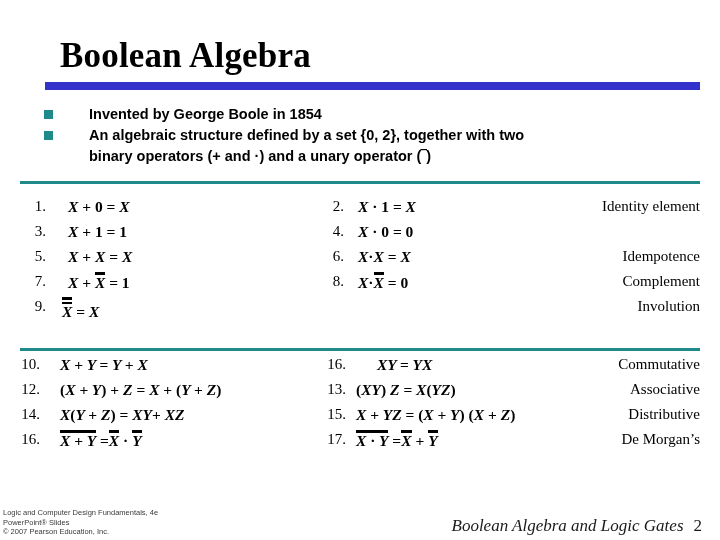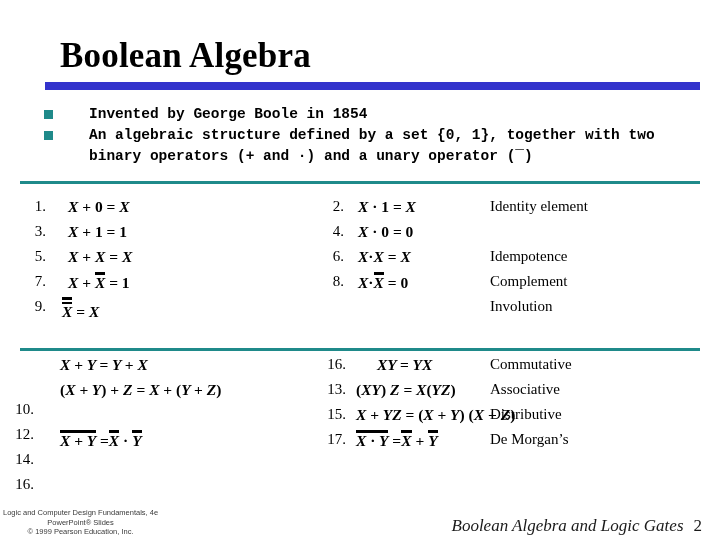--- a/index.html
+++ b/index.html
@@ -59,21 +59,21 @@
   .bullet-marker {
     width: 9px;
     height: 9px;
     background: #1f8a8a;
     flex: 0 0 9px;
     margin-top: 6px;
     margin-right: 0;
   }
   .bullet-text {
     margin-left: 36px;
-    font-family: Liberation Mono, monospace;
+    font-family: Liberation Sans, sans-serif;
     font-weight: bold;
     font-size: 14.5px;
     line-height: 20px;
     color: #000000;
   }
 
   
   .rule-teal {
     position: absolute;
     height: 3px;
@@ -92,20 +92,21 @@
   }
   .eq-row {
     position: relative;
     height: 25px;
   }
   .cell {
     position: absolute;
     font-family: "Liberation Serif", serif;
     color: #000000;
     white-space: nowrap;
+    text-align: right;
   }
   .num {
     font-size: 15px;
     font-weight: normal;
     text-align: right;
     width: 34px;
   }
   .eq {
     font-size: 15.5px;
     font-weight: bold;
@@ -120,21 +121,21 @@
     font-style: normal;
   }
 
   
   .c-num-l { left: 12px; }
   .c-eq-l  { left: 68px; }
   .c-num-r { left: 310px; }
   .c-eq-r  { left: 358px; }
 
   
-  .d-num-l { left: 0; margin-top: 45px; }
+  .d-num-l { left: 6px; }
   .d-eq-l  { left: 60px; }
   .d-num-r { left: 312px; }
   .d-eq-r  { left: 356px; }
 
   
   .ovl {
     position: relative;
     display: inline-block;
     padding-top: 1px;
   }
@@ -171,21 +172,20 @@
   
   .footer-left {
     position: absolute;
     left: 3px;
     top: 508px;
     font-family: "Liberation Sans", sans-serif;
     font-size: 7.5px;
     line-height: 9.5px;
     color: #3a3a3a;
     white-space: nowrap;
-    text-align: center;
   }
   .footer-right {
     position: absolute;
     right: 18px;
     top: 516px;
     font-family: "Liberation Serif", serif;
     font-style: italic;
     font-size: 17px;
     color: #1a1a1a;
     white-space: nowrap;
@@ -203,21 +203,21 @@
   <div class="title">Boolean Algebra</div>
   <div class="title-rule"></div>
 
   <div class="bullets">
     <div class="bullet-row">
       <span class="bullet-marker"></span>
       <span class="bullet-text">Invented by George Boole in 1854</span>
     </div>
     <div class="bullet-row">
       <span class="bullet-marker"></span>
-      <span class="bullet-text">An algebraic structure defined by a set {0, 1}, together with two</span>
+      <span class="bullet-text">An algebraic structure defined by a set {0, 2}, together with two</span>
     </div>
     <div class="bullet-row">
       <span class="bullet-marker" style="background:transparent"></span>
       <span class="bullet-text">binary operators (+ and ·) and a unary operator (‾)</span>
     </div>
   </div>
 
   <div class="rule-teal rule-top"></div>
 
   <div class="eq-table" style="top:198px">
@@ -277,38 +277,39 @@
     <div class="eq-row">
       <span class="cell num d-num-l">12.</span>
       <span class="cell eq d-eq-l"><span class="op">(</span>X <span class="op">+</span> Y<span class="op">) +</span> Z <span class="op">=</span> X <span class="op">+ (</span>Y <span class="op">+</span> Z<span class="op">)</span></span>
       <span class="cell num d-num-r">13.</span>
       <span class="cell lbl">Associative</span>
       <span class="cell eq d-eq-r"><span class="op">(</span>XY<span class="op">)</span> Z <span class="op">=</span> X<span class="op">(</span>YZ<span class="op">)</span></span>
     </div>
 
     <div class="eq-row">
       <span class="cell num d-num-l">14.</span>
+      <span class="cell eq d-eq-l">X<span class="op">(</span>Y <span class="op">+</span> Z<span class="op">)</span> <span class="op">=</span> XY<span class="op">+</span> XZ</span>
       <span class="cell num d-num-r">15.</span>
       <span class="cell eq d-eq-r">X <span class="op">+</span> YZ <span class="op">=</span> <span class="op">(</span>X <span class="op">+</span> Y<span class="op">)</span> <span class="op">(</span>X <span class="op">+</span> Z<span class="op">)</span></span>
       <span class="cell lbl">Distributive</span>
     </div>
 
     <div class="eq-row">
       <span class="cell num d-num-l">16.</span>
       <span class="cell eq d-eq-l"><span class="ovl">X <span class="op">+</span> Y</span> <span class="op">=</span><span class="ovl">X</span> <span class="op">·</span> <span class="ovl">Y</span></span>
       <span class="cell num d-num-r">17.</span>
       <span class="cell eq d-eq-r"><span class="ovl">X <span class="op">·</span> Y</span> <span class="op">=</span><span class="ovl">X</span> <span class="op">+</span> <span class="ovl">Y</span></span>
       <span class="cell lbl">De Morgan’s</span>
     </div>
 
   </div>
 
   <div class="footer-left">
     <div>Logic and Computer Design Fundamentals, 4e</div>
     <div>PowerPoint® Slides</div>
-    <div>© 1999 Pearson Education, Inc.</div>
+    <div>© 2007 Pearson Education, Inc.</div>
   </div>
 
   <div class="footer-right">
     <span>Boolean Algebra and Logic Gates</span><span class="footer-page">2</span>
   </div>
 
 </div>
 
 </body></html>

